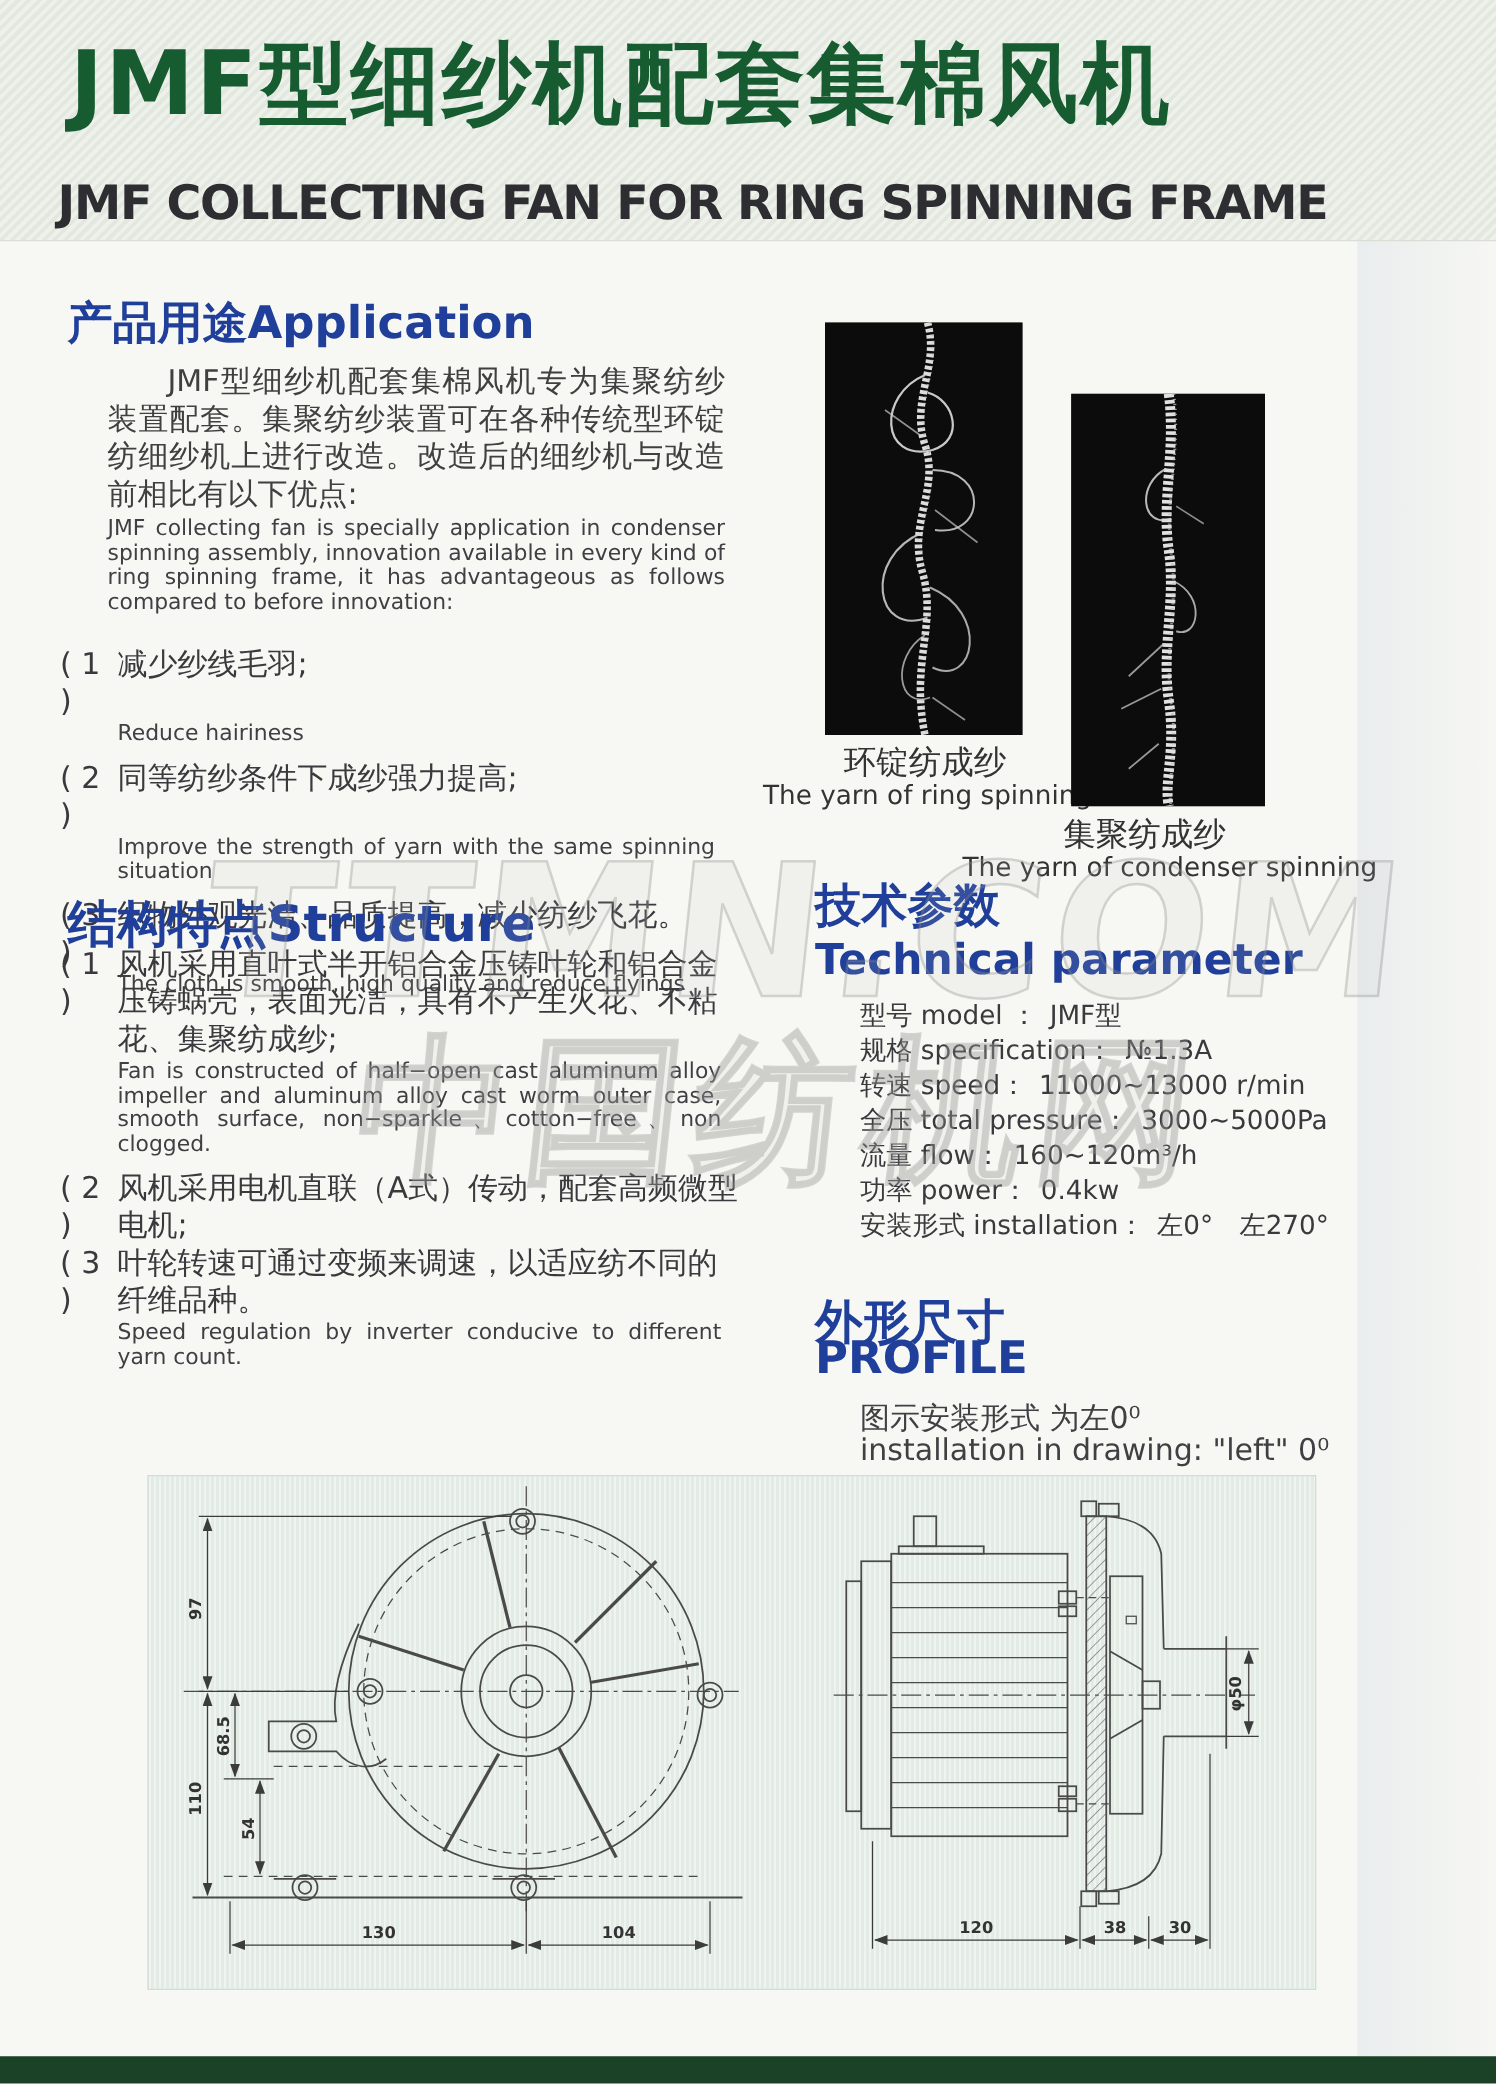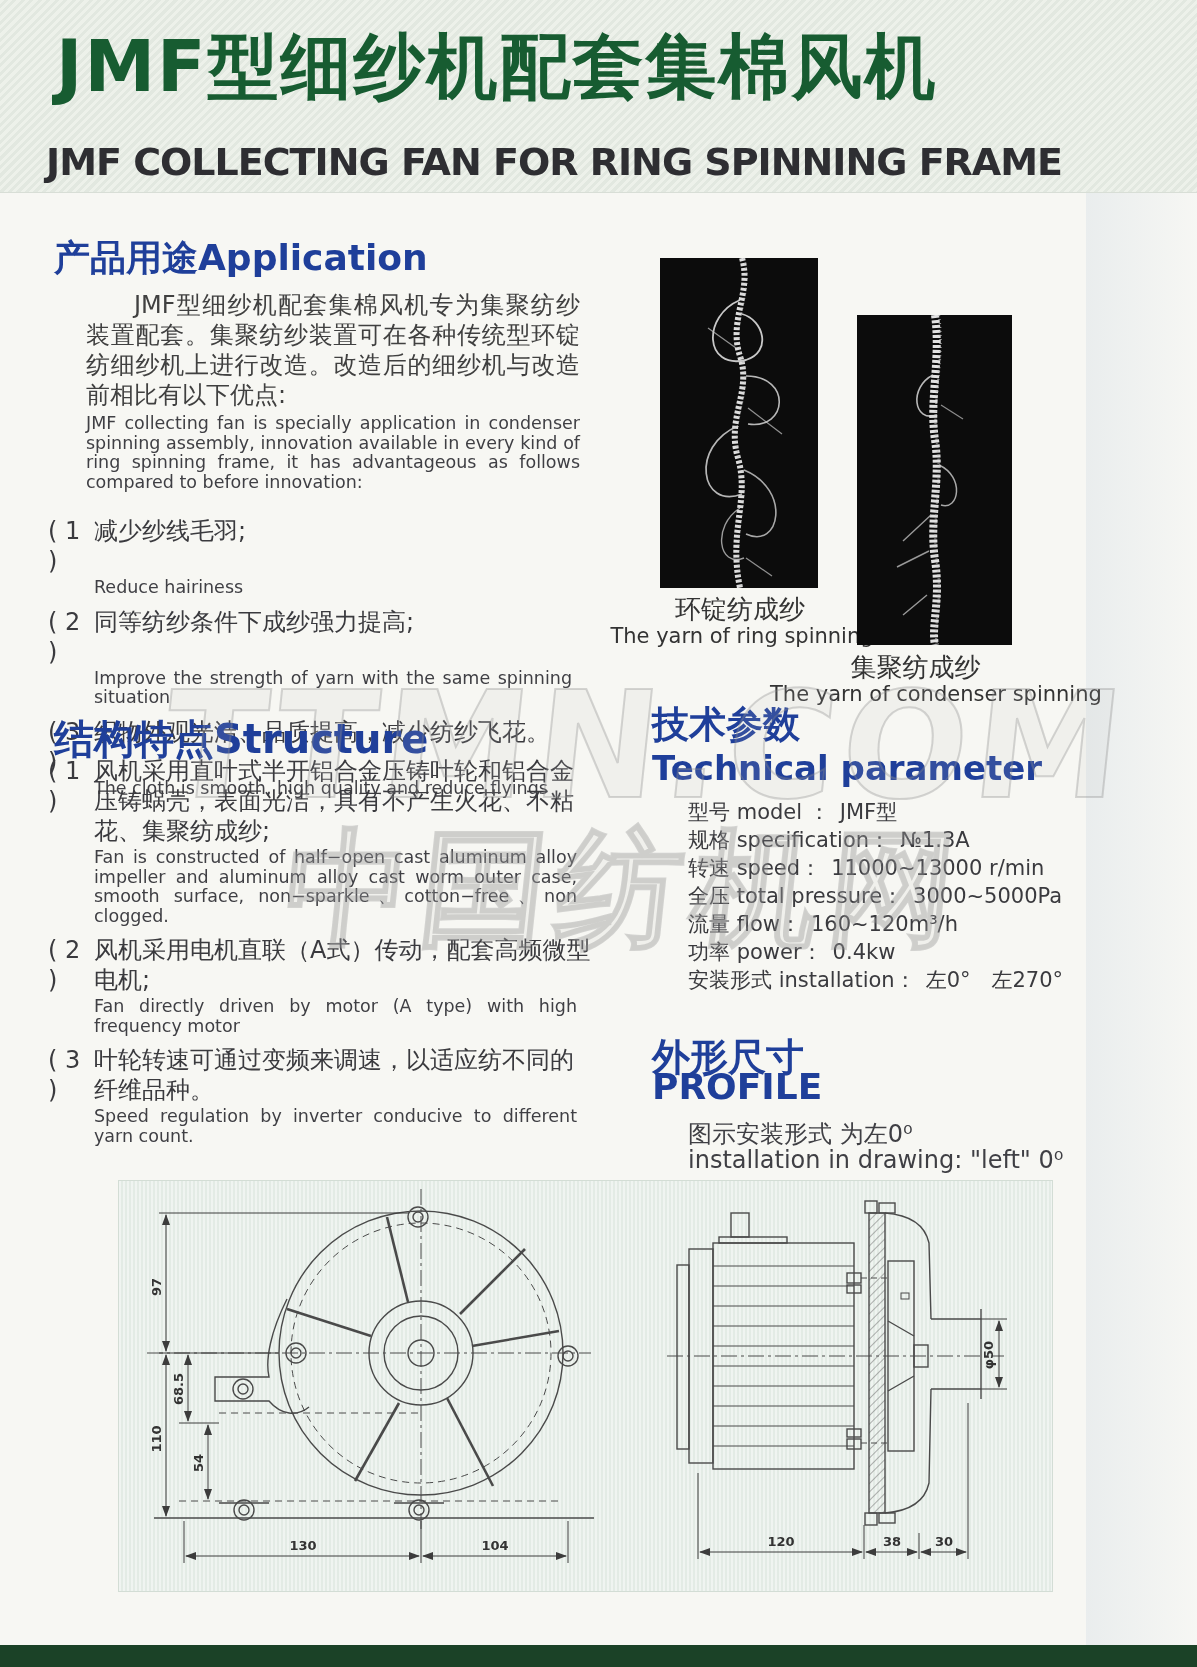--- a/index.html
+++ b/index.html
@@ -148,21 +148,20 @@
           <span class="item-num">( 1 )</span>
           <span class="item-zh-text">风机采用直叶式半开铝合金压铸叶轮和铝合金压铸蜗壳，表面光洁，具有不产生火花、不粘花、集聚纺成纱;</span>
         </div>
       <div class="item-en">Fan is constructed of half−open cast aluminum alloy impeller and aluminum alloy cast worm outer case, smooth surface, non−sparkle、cotton−free、non clogged.</div>
     </div>
     <div>
       <div class="item-zh">
           <span class="item-num">( 2 )</span>
           <span class="item-zh-text">风机采用电机直联（A式）传动，配套高频微型电机;</span>
         </div>
-      <div class="item-en">Fan directly driven by motor (A type) with high frequency motor</div>
     </div>
     <div>
       <div class="item-zh">
           <span class="item-num">( 3 )</span>
           <span class="item-zh-text">叶轮转速可通过变频来调速，以适应纺不同的纤维品种。</span>
         </div>
       <div class="item-en">Speed regulation by inverter conducive to different yarn count.</div>
     </div>
   </div>
 

